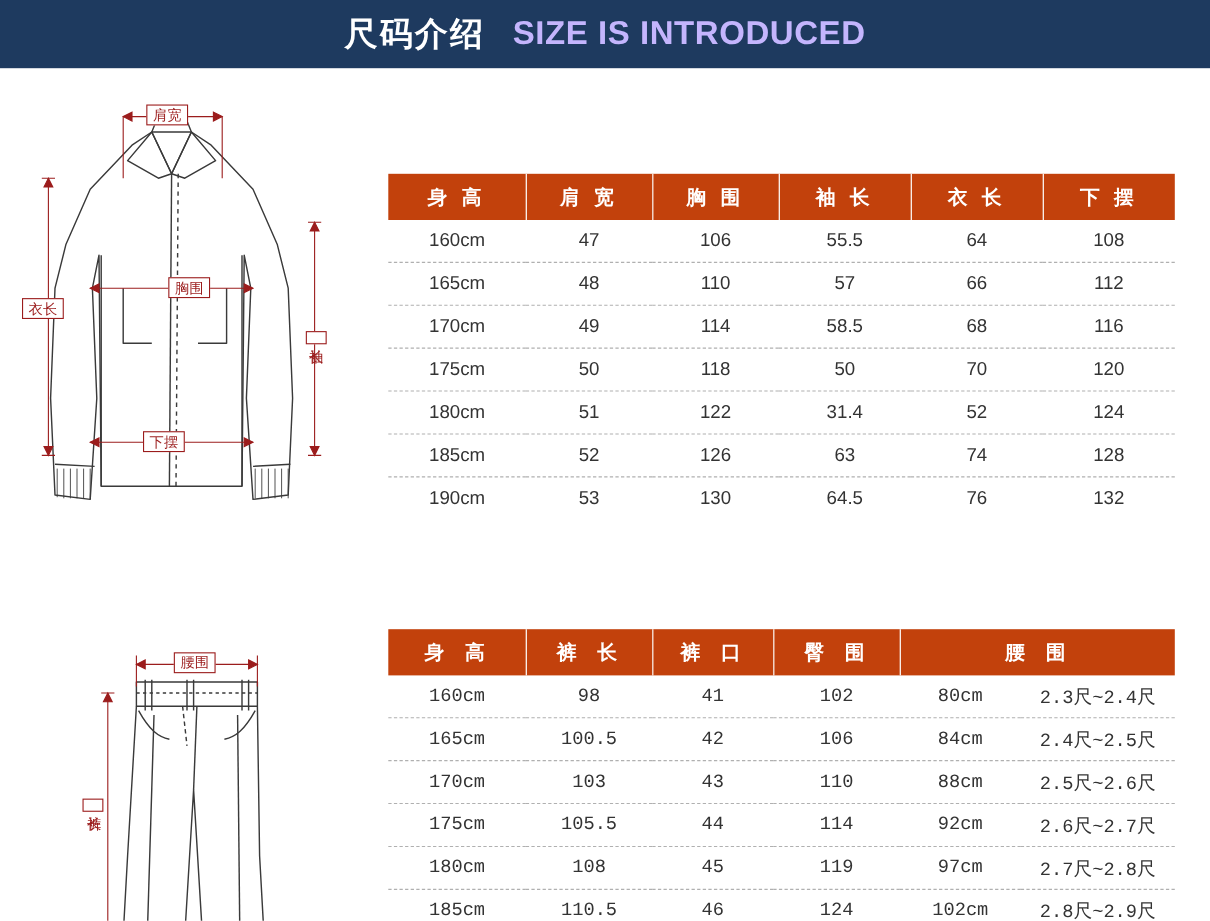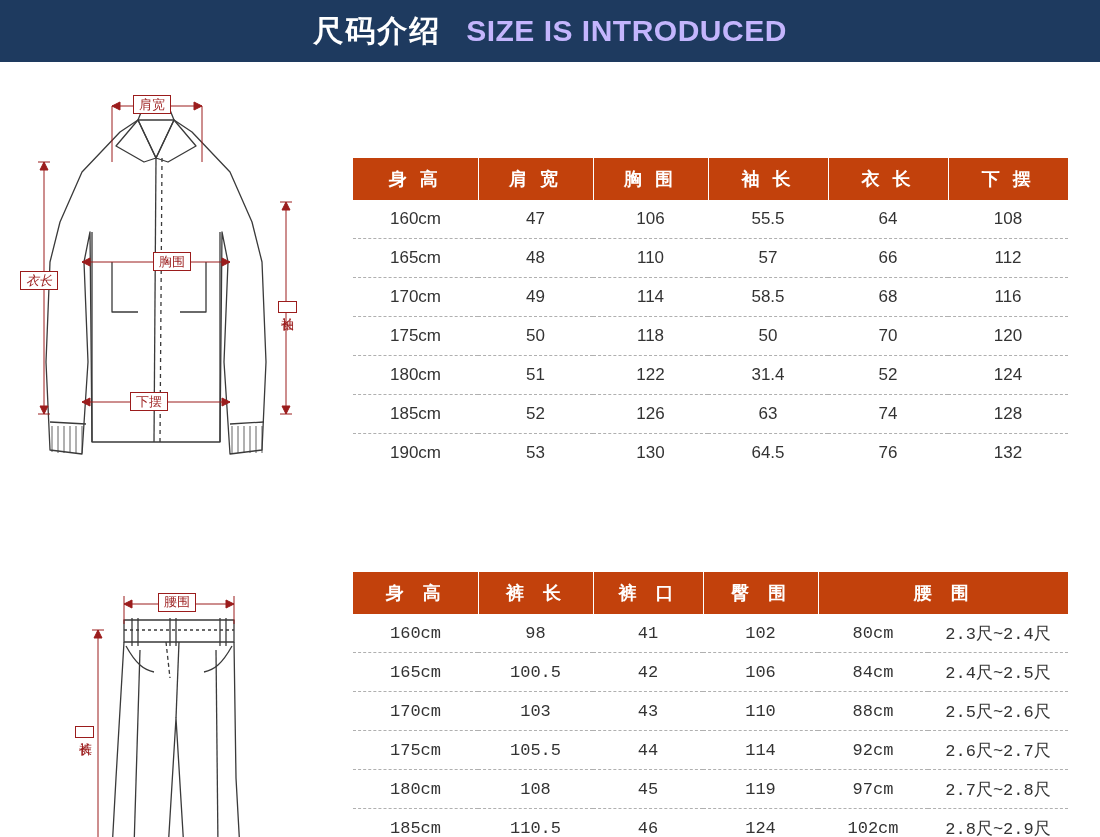--- a/index.html
+++ b/index.html
@@ -194,21 +194,21 @@
             <polygon points="266,140 262,148 270,148"></polygon>
             <polygon points="266,352 262,344 270,344"></polygon>
             <line x1="260" y1="140" x2="272" y2="140"></line>
             <line x1="260" y1="352" x2="272" y2="352"></line>
           </g>
         </svg>
 
         <div class="lbl" style="left:113px; top:33px;">肩宽</div>
         <div class="lbl" style="left:113px; top:190px;margin-left:20px;">胸围</div>
         <div class="lbl" style="left:110px; top:330px;">下摆</div>
-        <div class="lbl" style="left:0px; top:209px;font-style:italic;">衣长</div>
+        <div class="lbl" style="left:0px; top:209px;">衣长</div>
         <div class="lbl" style="left:258px; top:239px; writing-mode:vertical-rl; padding:5px 1px;">袖长</div>
       </div>
 
       <div class="table-wrap" id="table-top-wrap">
         <table class="size-table">
           <colgroup>
             <col style="width:125px">
               <col style="width:115px">
               <col style="width:115px">
             <col style="width:120px">

